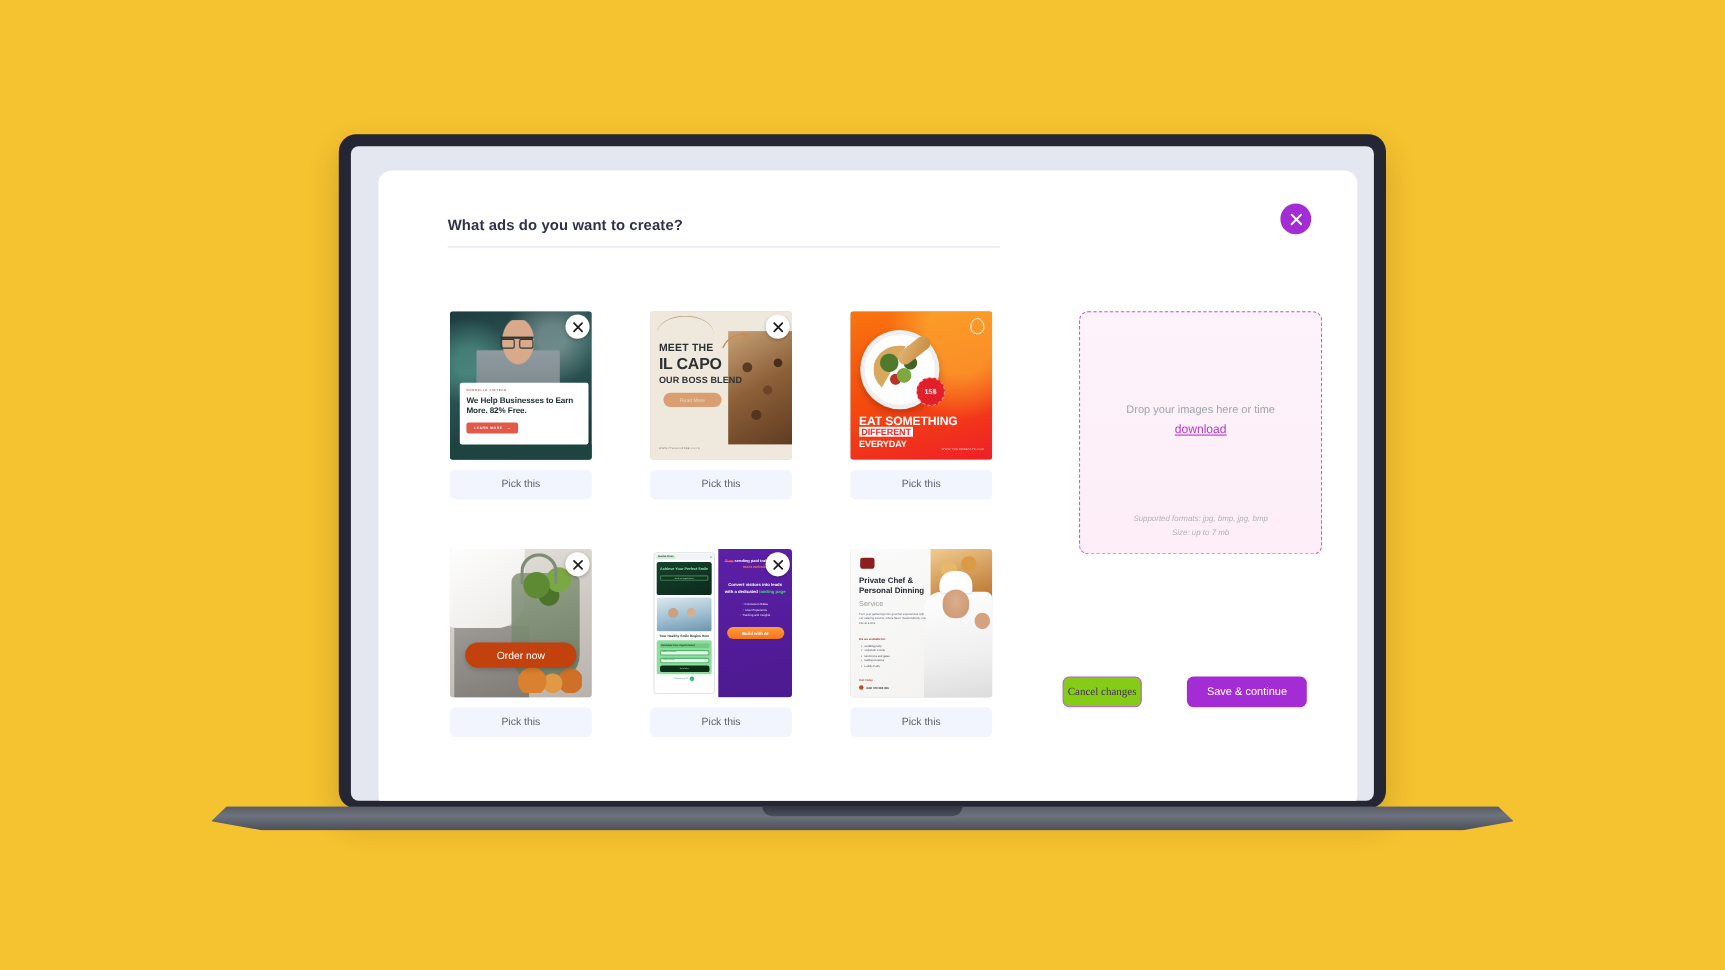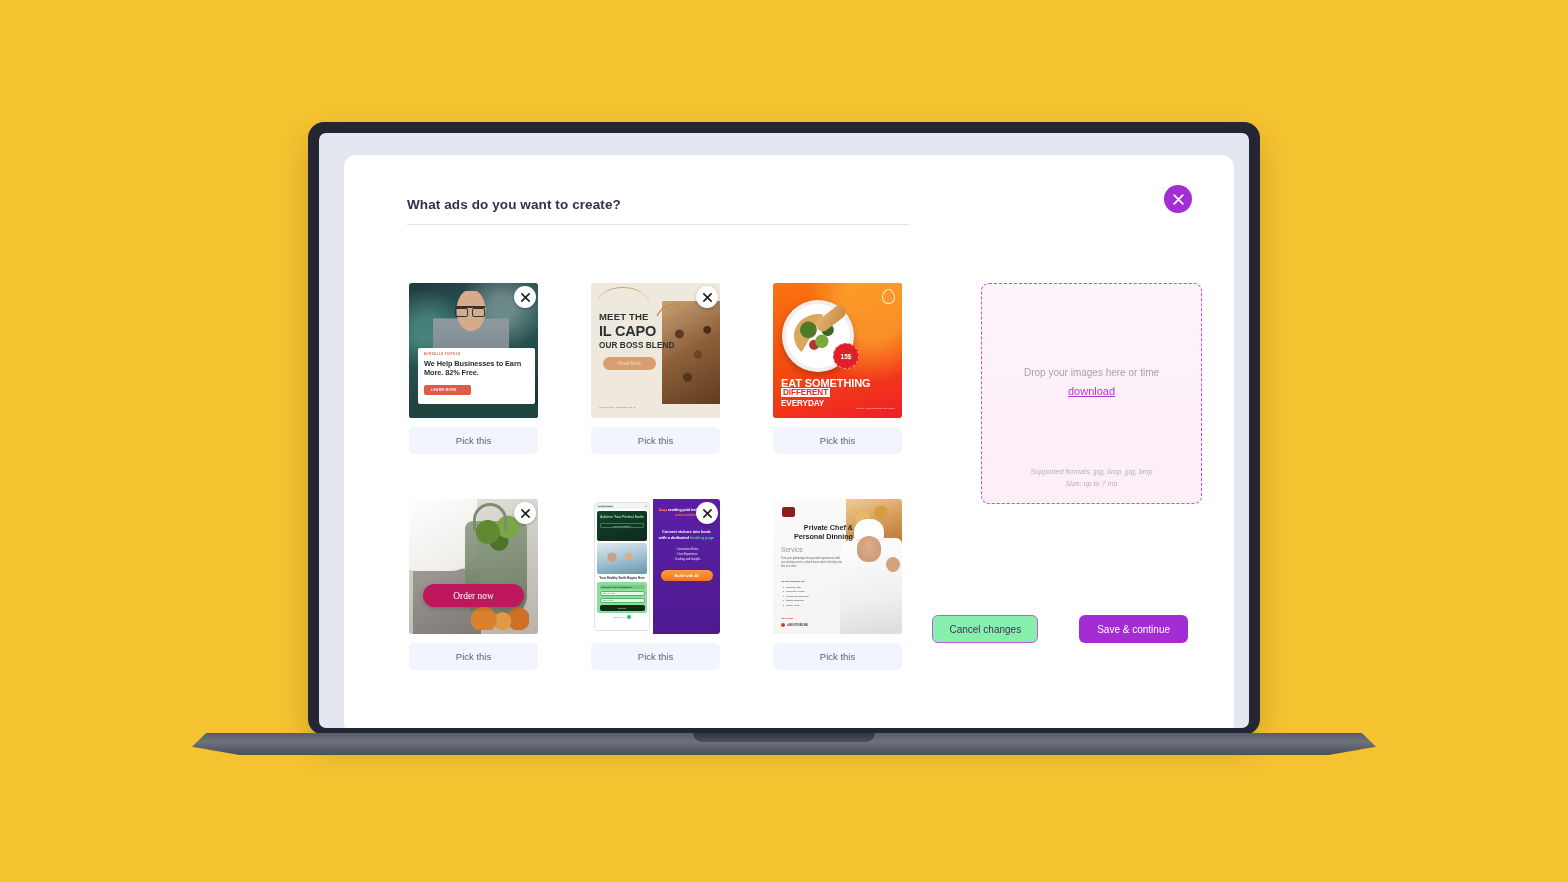--- a/index.html
+++ b/index.html
@@ -241,24 +241,23 @@
       radial-gradient(circle at 54% 66%, #e09a45 0 24%, transparent 26%),
       radial-gradient(circle at 82% 58%, #cf7028 0 22%, transparent 24%);
   }
   .c4-handle {
     position: absolute; left: 64px; top: 4px; width: 34px; height: 28px;
     border: 3px solid #7d8c73; border-bottom: none;
     border-radius: 18px 18px 0 0;
   }
   .c4-cta {
     position: absolute; left: 14px; bottom: 27px; width: 101px; height: 23px;
-    background: #be185d; border-radius: 12px; color: #fff;
+    background: #c2410c; border-radius: 12px; color: #fff;
     font-size: 9.4px; display: flex; align-items: center; justify-content: center;
     box-shadow: 0 2px 5px rgba(0,0,0,.18);
-    font-family: Liberation Serif, serif;
   }
 
   
   .c5-left { position: absolute; left: 0; top: 0; width: 62px; height: 100%; background: #ffffff; padding: 3px; }
   .c5-phone { width: 100%; height: 100%; background: #fff; border: .6px solid #dfe3e8; border-radius: 3px; overflow: hidden; position: relative; }
   .c5-topbar { height: 6px; background: #f1f3f5; display: flex; align-items: center; justify-content: space-between; padding: 0 2px; }
   .c5-logo { font-size: 2.3px; font-weight: 700; color: #1d3b2a; background: #cfe9d7; padding: .5px 1.5px; border-radius: 1px; }
   .c5-burger { font-size: 2.6px; color: #5b6570; }
   .c5-hero { margin: 2px; height: 30px; background: linear-gradient(160deg,#16412c,#0d2a1c); border-radius: 2px; padding: 4px 3px; }
   .c5-hero-t { font-size: 3.4px; font-weight: 700; color: #8fe0a8; line-height: 1.3; }
@@ -322,21 +321,21 @@
     border-radius: 12px 12px 11px 11px;
   }
   .c6-hand {
     position: absolute; right: 2px; top: 58px; width: 14px; height: 15px;
     background: #d5a27f; border-radius: 50%;
   }
   .c6-logo {
     position: absolute; left: 9px; top: 8px; width: 13px; height: 10px;
     background: #8a1f1f; border-radius: 2px;
   }
-  .c6-t1 { position: absolute; left: 8px; top: 24px; font-size: 7.2px; font-weight: 700; color: #1f232b; line-height: 1.3; width: 72px; text-align: right; }
+  .c6-t1 { position: absolute; left: 8px; top: 24px; font-size: 7.2px; font-weight: 700; color: #1f232b; line-height: 1.3; width: 72px; }
   .c6-t2 { position: absolute; left: 8px; top: 47px; font-size: 6.6px; color: #9a9a9a; }
   .c6-desc { position: absolute; left: 8px; top: 58px; width: 62px; font-size: 2.6px; color: #5f6470; line-height: 1.55; }
   .c6-avail { position: absolute; left: 8px; top: 81px; font-size: 2.5px; font-weight: 700; color: #8a1f1f; }
   .c6-list { position: absolute; left: 10px; top: 87px; font-size: 2.5px; color: #3d424d; line-height: 1.75; list-style: none; }
   .c6-list li:before { content: "\25AA"; margin-right: 2px; color: #3d424d; }
   .c6-call { position: absolute; left: 8px; bottom: 14px; font-size: 2.5px; font-weight: 700; color: #c2481f; }
   .c6-phone { position: absolute; left: 8px; bottom: 7px; font-size: 2.6px; font-weight: 700; color: #25292f; display: flex; align-items: center; gap: 2px; }
   .c6-phone-dot { width: 4px; height: 4px; border-radius: 50%; background: #c2481f; }
 
   
@@ -362,24 +361,24 @@
     text-align: center; font-size: 7.2px; font-style: italic;
     color: #b0b2bb; line-height: 1.7;
   }
 
   
   #modal-actions {
     position: absolute; right: 46px; bottom: 92px;
     display: flex; align-items: center; gap: 41px;
   }
   #cancel-changes-button {
-    height: 28px; padding: 0 16px;
-    background: #86efac; border: 1px solid #c05ad8; border-radius: 6px;
+    height: 28px; padding: 0 4px;
+    background: #84cc16; border: 1px solid #c05ad8; border-radius: 6px;
     color: #4a2d58; font-size: 10px; cursor: pointer;
-    font-family: Liberation Sans, sans-serif;
+    font-family: Liberation Serif, serif;
   }
   #save-continue-button {
     height: 28px; padding: 0 18px;
     background: #a32cd4; border: none; border-radius: 6px;
     color: #fff; font-size: 10px; cursor: pointer;
     font-family: "Liberation Sans", sans-serif;
   }
 </style>
 </head>
 <body>

